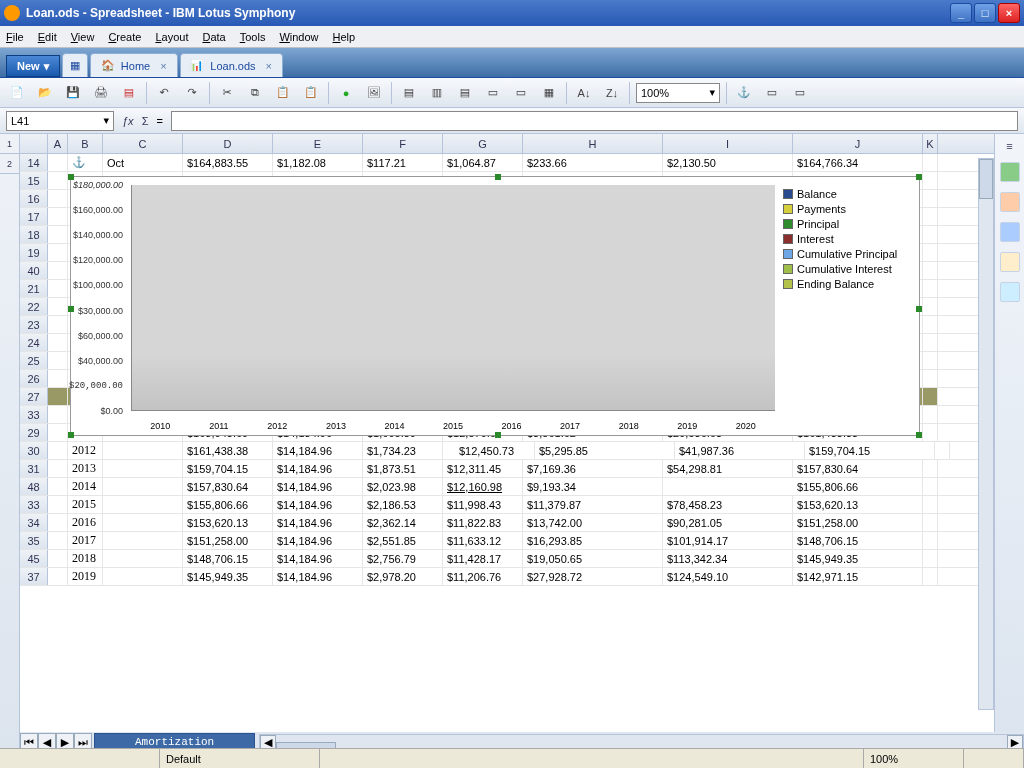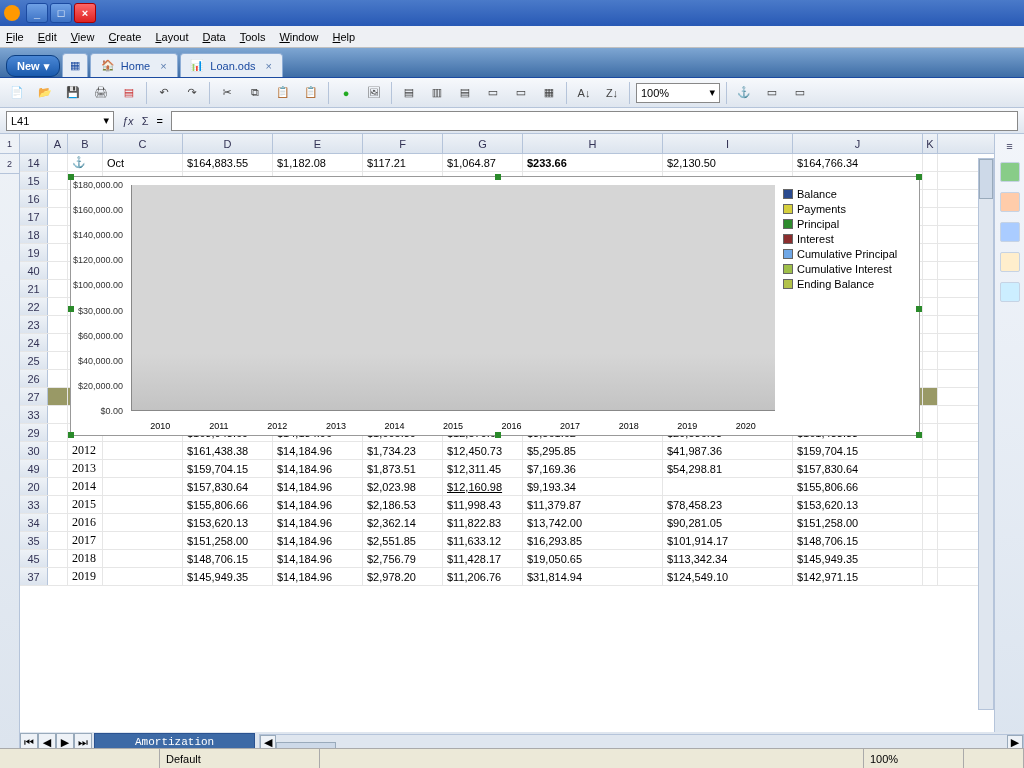--- a/index.html
+++ b/index.html
@@ -10,21 +10,21 @@
 .titlebar .title { font-weight: bold; font-size: 12px; flex: 1; }
 .winbtns { display: flex; gap: 2px; }
 .winbtn { width: 22px; height: 20px; background: linear-gradient(#6fa1e6,#3d72c4); border: 1px solid #1b4aa0; border-radius: 3px; display: flex; align-items: center; justify-content: center; color: #fff; font-weight: bold; }
 .winbtn.close { background: linear-gradient(#f66,#d22); border-color: #a00; }
 
 .menubar { height: 22px; background: #eef0f4; display: flex; align-items: center; padding: 0 6px; gap: 14px; border-bottom: 1px solid #c0c0c0; }
 .menubar span { color: #000; }
 .menubar .u { text-decoration: underline; }
 
 .tabstrip { height: 30px; background: linear-gradient(#7ea6d2,#3e6da6); display: flex; align-items: end; padding: 0 6px; gap: 2px; border-bottom: 1px solid #1b4aa0; }
-.newbtn { height: 22px; background: linear-gradient(#4b88d6,#1a5aad); color:#fff; font-weight:bold; border:1px solid #0b3e82; border-radius:9px; padding:0 10px; display:flex; align-items:center; gap:4px; }
+.newbtn { height: 22px; background: linear-gradient(#4b88d6,#1a5aad); color:#fff; font-weight:bold; border:1px solid #0b3e82; border-radius:0; padding:0 10px; display:flex; align-items:center; gap:4px; }
 .tab { height: 24px; background: #e8eef6; border: 1px solid #8faed6; border-bottom: none; border-radius: 4px 4px 0 0; padding: 0 10px; display: flex; align-items: center; gap: 6px; color:#1b4aa0; }
 .tab.sq { width: 26px; padding: 0; justify-content: center; }
 .tab .x { color: #5b7db0; margin-left: 4px; }
 
 .toolbar { height: 30px; background: linear-gradient(#f7f9fc,#dfe6ef); border-bottom: 1px solid #b5c4da; display: flex; align-items: center; padding: 0 6px; gap: 6px; }
 .tbtn { width: 22px; height: 22px; border: 1px solid transparent; border-radius: 2px; display: flex; align-items: center; justify-content: center; color:#444; }
 .sep { width: 1px; height: 22px; background: #b5c4da; }
 .zoom { width: 84px; height: 20px; border: 1px solid #888; background: #fff; display: flex; align-items: center; padding: 0 4px; }
 
 .fxbar { height: 26px; background: linear-gradient(#f7f9fc,#dfe6ef); border-bottom: 1px solid #b5c4da; display: flex; align-items: center; padding: 0 6px; gap: 8px; }
@@ -77,20 +77,21 @@
 .rsb-ico { width:20px; height:20px; border:1px solid #c6d3e4; background:#fff; border-radius:2px; }
 
 .vscroll { position:absolute; right:30px; top:24px; bottom:38px; width:16px; background:#dfe6ef; border:1px solid #b5c4da; }
 .vscroll .thumb { width:14px; height:40px; background:#cdd9e8; border:1px solid #9ab; position:absolute; top:0; }
 </style>
 </head>
 <body>
 
 <div class="titlebar">
   <span class="t-icon"></span>
+  <span class="title">Loan.ods - Spreadsheet - IBM Lotus Symphony</span>
   <div class="winbtns">
     <div class="winbtn">_</div>
     <div class="winbtn">□</div>
     <div class="winbtn close">×</div>
   </div>
 </div>
 
 <div class="menubar" id="menubar">
     <span><span class="u">F</span>ile</span>
     <span><span class="u">E</span>dit</span>
@@ -188,29 +189,29 @@
         <div class="handle" style="top:-3px;left:-3px"></div>
           <div class="handle" style="top:-3px;right:-3px"></div>
         <div class="handle" style="bottom:-3px;left:-3px"></div>
           <div class="handle" style="bottom:-3px;right:-3px"></div>
         <div class="handle" style="top:-3px;left:50%"></div>
           <div class="handle" style="bottom:-3px;left:50%"></div>
         <div class="handle" style="left:-3px;top:50%"></div>
           <div class="handle" style="right:-3px;top:50%"></div>
         <div class="chart-area">
           <div class="y-ticks" id="yticks">
-              <span style="bottom: 100%; top: auto;">$180,000.00</span>
+              <span style="bottom: 100%; top: auto; font-style: italic;">$180,000.00</span>
               <span style="bottom: 88.8889%; top: auto;">$160,000.00</span>
               <span style="bottom: 77.7778%; top: auto;">$140,000.00</span>
               <span style="bottom: 66.6667%; top: auto;">$120,000.00</span>
               <span style="bottom: 55.5556%; top: auto;">$100,000.00</span>
               <span style="bottom: 44.4444%; top: auto;">$30,000.00</span>
               <span style="bottom: 33.3333%; top: auto;">$60,000.00</span>
               <span style="bottom: 22.2222%; top: auto;">$40,000.00</span>
-              <span style="bottom: 11.1111%; top: auto;">$20,000.00</span>
+              <span style="bottom: 11.1111%; top: auto; font-family: Liberation Mono, monospace;">$20,000.00</span>
               <span style="bottom: 0%; top: auto;">$0.00</span>
             </div>
           <div class="plot" id="plot">
               <div class="bar-group" style="left: 1%;">
                 <div class="bar" style="height: 91.4056%; background: rgb(42, 74, 143);"></div>
                 <div class="bar" style="height: 7.88056%; background: rgb(213, 207, 62);"></div>
                 <div class="bar" style="height: 0.825556%; background: rgb(46, 139, 46);"></div>
                 <div class="bar" style="height: 7.055%; background: rgb(139, 46, 46);"></div>
                 <div class="bar" style="height: 1.08667%; background: rgb(111, 167, 230);"></div>
                 <div class="bar" style="height: 9.42056%; background: rgb(159, 191, 74);"></div>
@@ -357,21 +358,21 @@
           <div class="rh">14</div>
           <div class="cell" style="width: 20px;"></div>
           <div class="cell" style="width: 35px;">
             <span style="color:#666">⚓</span>
           </div>
           <div class="cell" style="width: 80px;">Oct</div>
           <div class="cell" style="width: 90px;">$164,883.55</div>
           <div class="cell" style="width: 90px;">$1,182.08</div>
           <div class="cell" style="width: 80px;">$117.21</div>
           <div class="cell" style="width: 80px;">$1,064.87</div>
-          <div class="cell" style="width: 140px; font-weight: bold;">$233.66</div>
+          <div class="cell" style="width: 140px;">$233.66</div>
           <div class="cell" style="width: 130px;">$2,130.50</div>
           <div class="cell" style="width: 130px;">$164,766.34</div>
           <div class="cell" style="width: 15px;"></div>
         </div>
         <div class="row ">
           <div class="rh">15</div>
           <div class="cell" style="width: 20px;"></div>
           <div class="cell" style="width: 35px;"></div>
           <div class="cell" style="width: 80px;"></div>
           <div class="cell" style="width: 90px;"></div>
@@ -580,42 +581,42 @@
           <div class="cell" style="width: 15px;"></div>
         </div>
         <div class="row ">
           <div class="rh">30</div>
           <div class="cell" style="width: 20px;"></div>
           <div class="cell year-col" style="width: 35px;">2012</div>
           <div class="cell" style="width: 80px;"></div>
           <div class="cell" style="width: 90px;">$161,438.38</div>
           <div class="cell" style="width: 90px;">$14,184.96</div>
           <div class="cell" style="width: 80px;">$1,734.23</div>
-          <div class="cell" style="width: 80px;">$12,450.73</div>
+          <div class="cell" style="width: 80px; margin-left: 12px;">$12,450.73</div>
           <div class="cell" style="width: 140px;">$5,295.85</div>
           <div class="cell" style="width: 130px;">$41,987.36</div>
           <div class="cell" style="width: 130px;">$159,704.15</div>
           <div class="cell" style="width: 15px;"></div>
         </div>
         <div class="row ">
-          <div class="rh">49</div>
+          <div class="rh">31</div>
           <div class="cell" style="width: 20px;"></div>
           <div class="cell year-col" style="width: 35px;">2013</div>
           <div class="cell" style="width: 80px;"></div>
           <div class="cell" style="width: 90px;">$159,704.15</div>
           <div class="cell" style="width: 90px;">$14,184.96</div>
           <div class="cell" style="width: 80px;">$1,873.51</div>
           <div class="cell" style="width: 80px;">$12,311.45</div>
           <div class="cell" style="width: 140px;">$7,169.36</div>
           <div class="cell" style="width: 130px;">$54,298.81</div>
           <div class="cell" style="width: 130px;">$157,830.64</div>
           <div class="cell" style="width: 15px;"></div>
         </div>
         <div class="row ">
-          <div class="rh">20</div>
+          <div class="rh">48</div>
           <div class="cell" style="width: 20px;"></div>
           <div class="cell year-col" style="width: 35px;">2014</div>
           <div class="cell" style="width: 80px;"></div>
           <div class="cell" style="width: 90px;">$157,830.64</div>
           <div class="cell" style="width: 90px;">$14,184.96</div>
           <div class="cell" style="width: 80px;">$2,023.98</div>
           <div class="cell" style="width: 80px; text-decoration: underline;">$12,160.98</div>
           <div class="cell" style="width: 140px;">$9,193.34</div>
           <div class="cell" style="width: 130px; margin-top: 27px;">$66,459.80</div>
           <div class="cell" style="width: 130px;">$155,806.66</div>
@@ -679,21 +680,21 @@
         </div>
         <div class="row ">
           <div class="rh">37</div>
           <div class="cell" style="width: 20px;"></div>
           <div class="cell year-col" style="width: 35px;">2019</div>
           <div class="cell" style="width: 80px;"></div>
           <div class="cell" style="width: 90px;">$145,949.35</div>
           <div class="cell" style="width: 90px;">$14,184.96</div>
           <div class="cell" style="width: 80px;">$2,978.20</div>
           <div class="cell" style="width: 80px;">$11,206.76</div>
-          <div class="cell" style="width: 140px;">$31,814.94</div>
+          <div class="cell" style="width: 140px;">$27,928.72</div>
           <div class="cell" style="width: 130px;">$124,549.10</div>
           <div class="cell" style="width: 130px;">$142,971.15</div>
           <div class="cell" style="width: 15px;"></div>
         </div>
       </div>
     <div class="vscroll">
         <div class="thumb"></div>
       </div>
   </div>
 </div>

